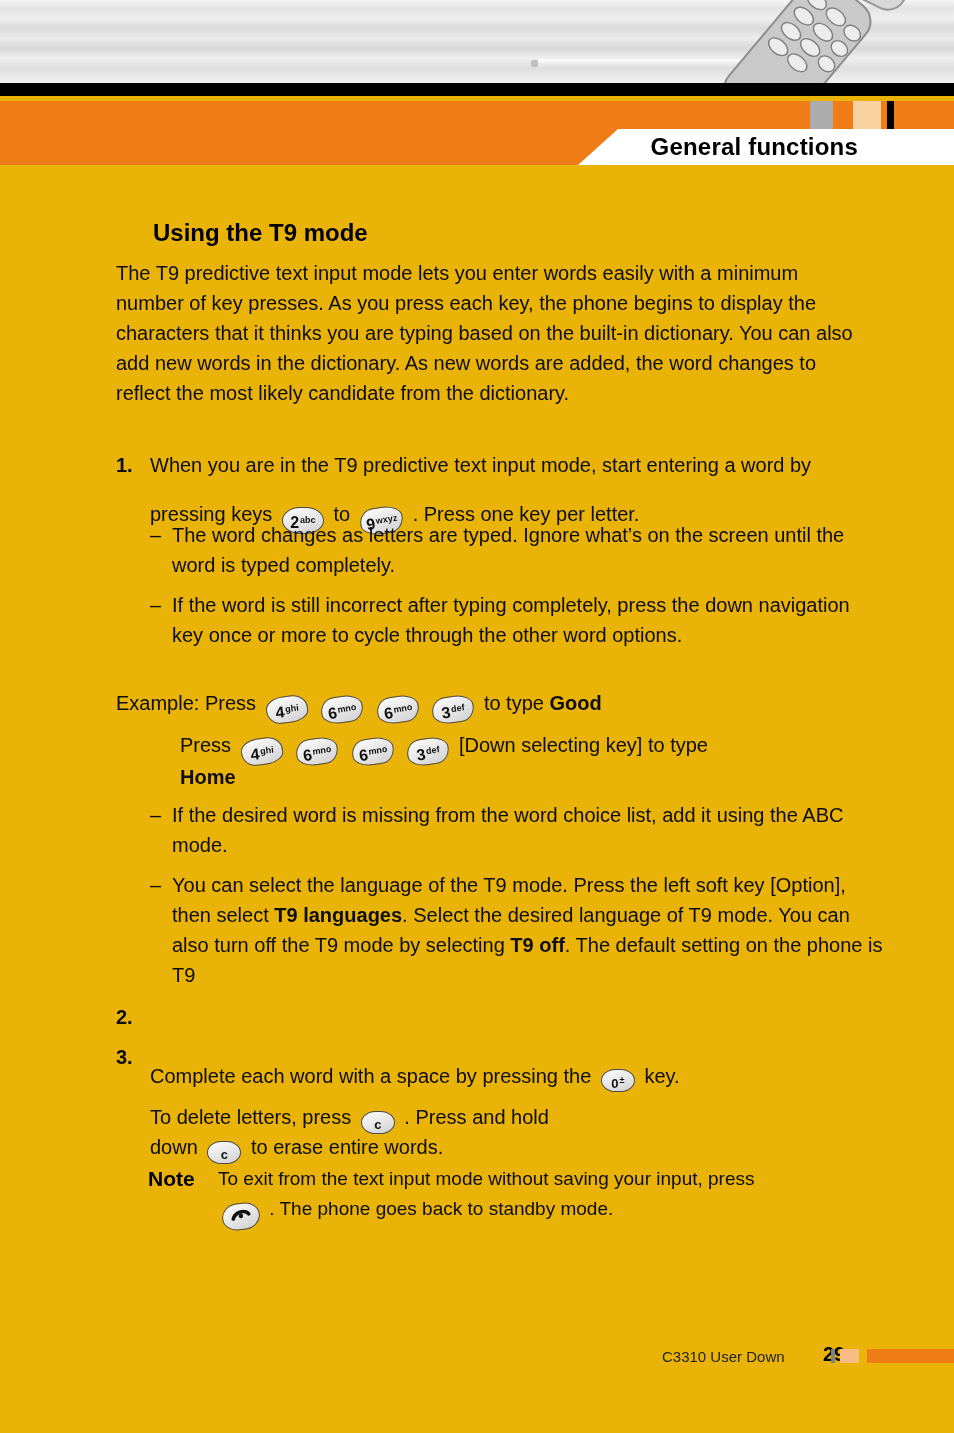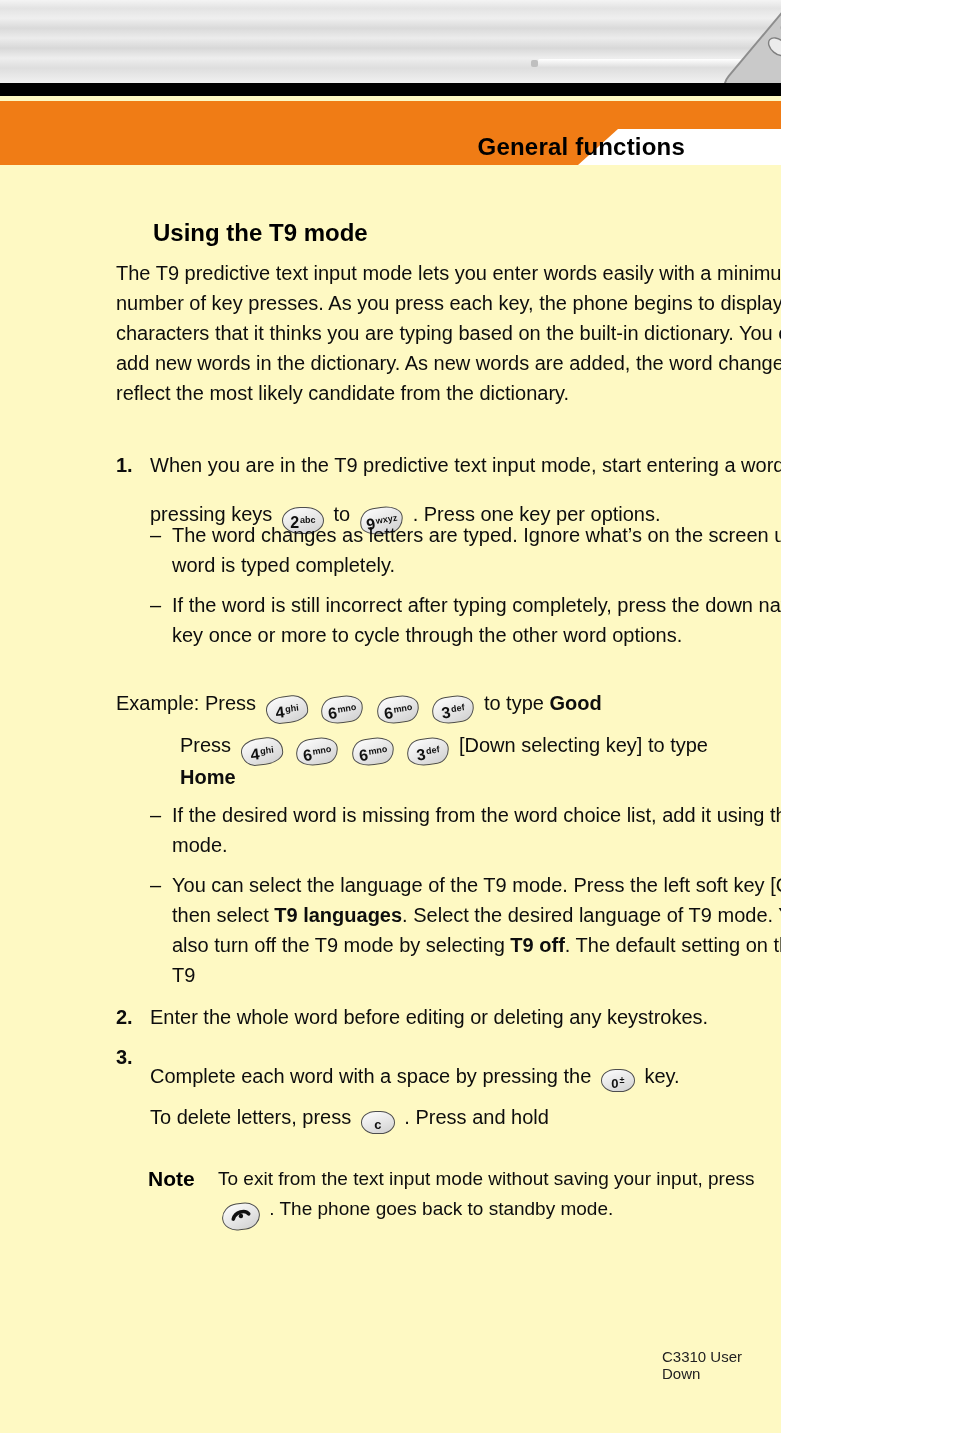--- a/index.html
+++ b/index.html
@@ -1,18 +1,18 @@
 <!DOCTYPE html>
 <html><head>
 <meta charset="utf-8">
 <style>
   html,body{margin:0;padding:0;background:#fff;}
   .page{
-    position:relative;width:781px;height:1433px;overflow:hidden;
-    background:#fef9c3;font-family:"Liberation Sans",sans-serif;color:#0d0d0d;
+    position:relative;width:954px;height:1433px;overflow:hidden;
+    background:#eab308;font-family:"Liberation Sans",sans-serif;color:#0d0d0d;
   }
   
   .band-gray{
     position:absolute;left:0;top:0;width:954px;height:83px;
     background:
       linear-gradient(180deg,#f4f4f4 0%,#e3e3e3 10%,#efefef 22%,#dadada 34%,
         #ececec 46%,#d8d8d8 58%,#eeeeee 70%,#dedede 82%,#f1f1f1 100%);
     overflow:hidden;
   }
   .antenna-stripe{
@@ -119,21 +119,21 @@
   <div class="blk h2" style="left:153px;top:218px;">Using the T9 mode</div>
 
   <div class="blk" style="left:116px;top:258px;width:750px;">The T9 predictive text input mode lets you enter words easily with a minimum number of key presses. As you press each key, the phone begins to display the characters that it thinks you are typing based on the built-in dictionary. You can also add new words in the dictionary. As new words are added, the word changes to reflect the most likely candidate from the dictionary.</div>
 
   <div class="blk li" style="left:116px;top:450px;width:742px;">
     <span class="li-num">1.</span>
     <span>When you are in the T9 predictive text input mode, start entering a word by pressing keys</span>
     <span class="key oval"><span class="key-num">2</span><span class="key-sub">abc</span></span>
     <span>to</span>
     <span class="key tilt-a"><span class="key-num">9</span><span class="key-sub">wxyz</span></span>
-    <span>. Press one key per options.</span>
+    <span>. Press one key per letter.</span>
   </div>
 
   <div class="blk dash" style="left:150px;top:520px;width:712px;">
     <span class="dash-m">–</span>
     <span>The word changes as letters are typed. Ignore what’s on the screen until the word is typed completely.</span>
   </div>
 
   <div class="blk dash" style="left:150px;top:590px;width:712px;">
     <span class="dash-m">–</span>
     <span>If the word is still incorrect after typing completely, press the down navigation key once or more to cycle through the other word options.</span>
@@ -165,36 +165,40 @@
     <span>If the desired word is missing from the word choice list, add it using the ABC mode.</span>
   </div>
 
   <div class="blk dash" style="left:150px;top:870px;width:714px;">
     <span class="dash-m">–</span>
     <span>You can select the language of the T9 mode. Press the left soft key [Option], then select </span><span class="b">T9 languages</span><span>. Select the desired language of T9 mode. You can also turn off the T9 mode by selecting </span><span class="b">T9 off</span><span>. The default setting on the phone is T9</span>
   </div>
 
   <div class="blk li" style="left:116px;top:1002px;width:770px;">
     <span class="li-num">2.</span>
-    <span>Enter the whole word before editing or deleting any keystrokes.</span>
   </div>
 
   <div class="blk li" style="left:116px;top:1042px;width:780px;">
     <span class="li-num">3.</span>
     <span>Complete each word with a space by pressing the</span>
     <span class="key oval small"><span class="key-num">0</span><span class="key-sub">±</span></span>
     <span>key.</span>
   </div>
 
   <div class="blk" style="left:150px;top:1084px;width:700px;">
     <span>To delete letters, press</span>
     <span class="key oval small"><span class="key-num">c</span></span>
     <span>. Press and hold</span>
   </div>
 
+  <div class="blk" style="left:150px;top:1114px;width:700px;">
+    <span>down</span>
+    <span class="key oval small"><span class="key-num">c</span></span>
+    <span>to erase entire words.</span>
+  </div>
 
   <div class="blk note-label" style="left:148px;top:1164px;">Note</div>
   <div class="blk note-text" style="left:218px;top:1194px;width:660px;">
     <span class="key endk"><svg width="26" height="18" viewBox="0 0 26 18">
           <path d="M5 12 C8 5 18 4 21 9" stroke="#111" stroke-width="3.6" fill="none" stroke-linecap="round"></path>
           <circle cx="13" cy="10" r="2.2" fill="#111"></circle>
         </svg></span>
     <span>. The phone goes back to standby mode.</span>
   </div>
   <div class="blk note-text" style="left:218px;top:1164px;width:660px;">To exit from the text input mode without saving your input, press</div>

